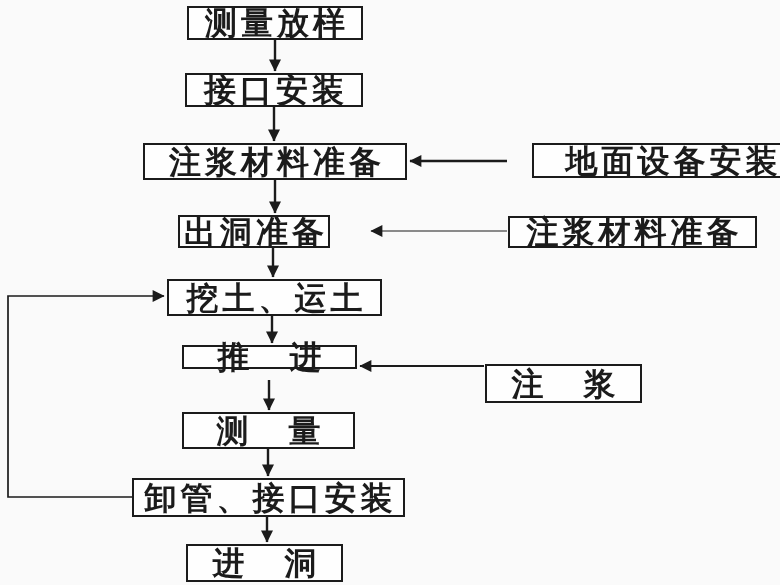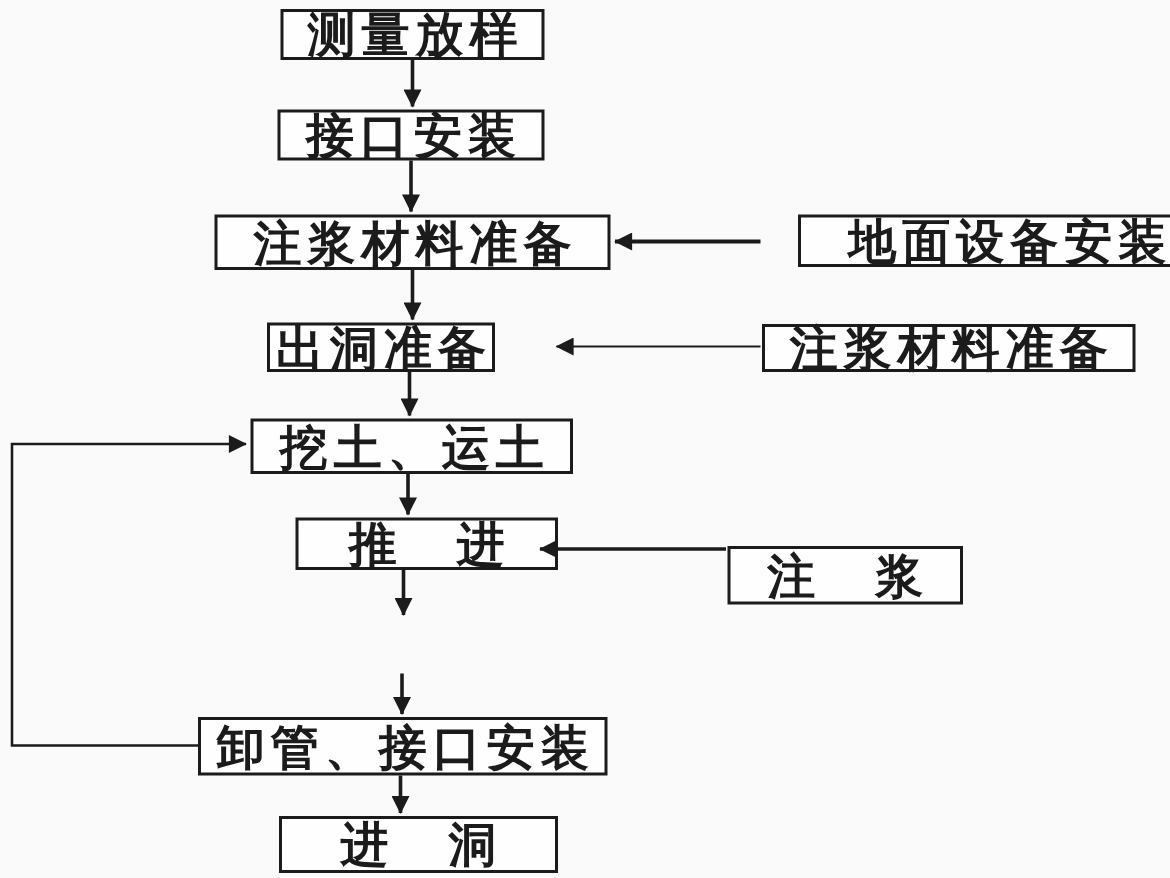--- a/index.html
+++ b/index.html
@@ -96,30 +96,33 @@
   </div>
 
   <div class="node" style="left:508px;top:216px;width:249px;height:32px">
     <span class="node-label">注浆材料准备</span>
   </div>
 
   <div class="node" style="left:167px;top:279px;width:215px;height:37px">
     <span class="node-label">挖土、运土</span>
   </div>
 
-  <div class="node" style="left:197px;top:345px;width:175px;height:35px">
+  <div class="node" style="left:182px;top:345px;width:175px;height:24px">
     <span class="node-label">推　进</span>
   </div>
 
   <div class="node" style="left:485px;top:364px;width:157px;height:39px">
     <span class="node-label">注　浆</span>
   </div>
 
+  <div class="node" style="left:182px;top:412px;width:173px;height:37px">
+    <span class="node-label">测　量</span>
+  </div>
 
   <div class="node" style="left:132px;top:478px;width:273px;height:39px">
     <span class="node-label">卸管、接口安装</span>
   </div>
 
-  <div class="node" style="left:186px;top:544px;width:186px;height:38px">
+  <div class="node" style="left:186px;top:544px;width:157px;height:38px">
     <span class="node-label">进　洞</span>
   </div>
 
 </div>
 
 </body></html>

